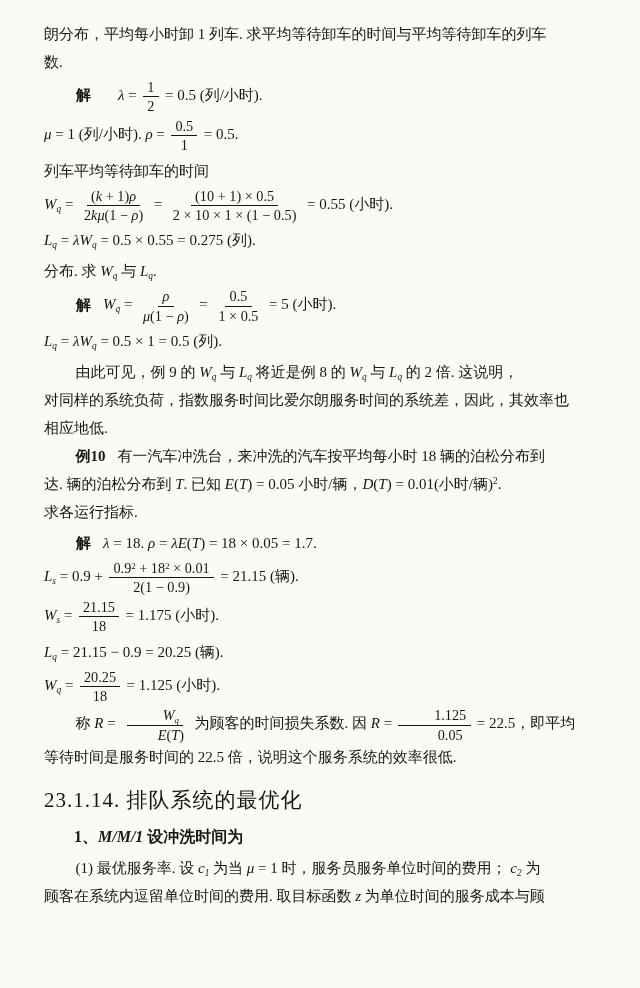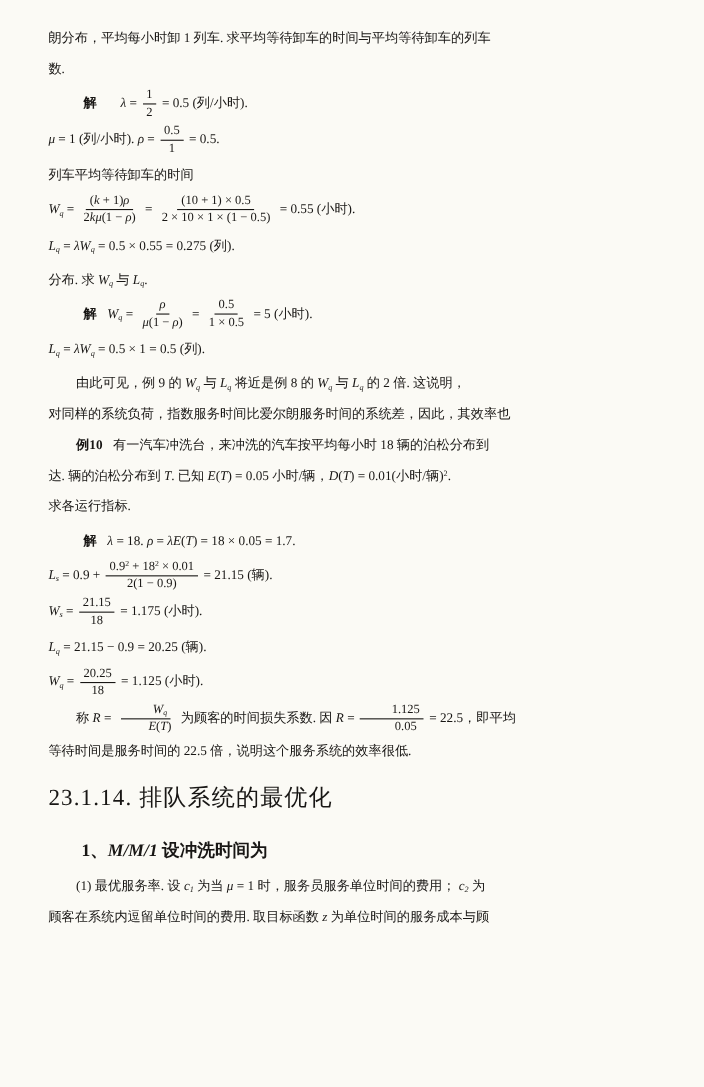--- a/index.html
+++ b/index.html
@@ -2,26 +2,26 @@
 <html><head>
 <meta charset="utf-8">
 <style>
   html,body{margin:0;padding:0;}
   .page{
     width:640px;height:988px;box-sizing:border-box;
     padding:20px 36px 0 44px;
     font-family:"Liberation Serif","DejaVu Serif",serif;
     overflow:hidden;position:relative;
   }
-  .line{font-size:12px;line-height:28px;white-space:normal;}
+  .line{font-size:15px;line-height:28px;white-space:normal;}
   .ctr{text-align:left;}
   .sol{padding-left:32px;}
   .ind{text-indent:2.1em;}
   .f{margin:3px 0;}
-  .h1{font-size:21px;line-height:30px;margin:14px 0 20px;letter-spacing:1px;}
+  .h1{font-size:21px;line-height:30px;margin:14px 0 8px;letter-spacing:1px;}
   .h2{font-weight:bold;font-size:16px;padding-left:30px;margin:4px 0 3px;line-height:28px;}
   b{font-weight:bold;margin-right:.8em;}
   i{font-style:italic;}
   sub{font-size:.62em;font-style:italic;vertical-align:-.3em;line-height:0;}
   sup{font-size:.62em;vertical-align:.5em;line-height:0;}
   .frac{
     display:inline-flex;flex-direction:column;align-items:center;
     vertical-align:middle;margin:0 .18em;font-size:.95em;line-height:1.15;
   }
   .frac .num{padding:0 .3em 1px;border-bottom:1px solid currentColor;}
@@ -60,20 +60,21 @@
         <span class="num"><i>ρ</i></span>
         <span class="den"><i>μ</i><span>(1 − </span><i>ρ</i><span>)</span></span>
       </span><span> = </span><span class="frac">
         <span class="num"><span>0.5</span></span>
         <span class="den"><span>1 × 0.5</span></span>
       </span><span> = 5 (小时).</span></div>
   <div class="line ctr f"><i>L</i><sub>q</sub><span> = </span><i>λW</i><sub>q</sub><span> = 0.5 × 1 = 0.5 (列).</span></div>
 
   <div class="line ind"><span>由此可见，例 9 的 </span><i>W</i><sub>q</sub><span> 与 </span><i>L</i><sub>q</sub><span> 将近是例 8 的 </span><i>W</i><sub>q</sub><span> 与 </span><i>L</i><sub>q</sub><span> 的 2 倍.  这说明，</span></div>
   <div class="line"><span>对同样的系统负荷，指数服务时间比爱尔朗服务时间的系统差，因此，其效率也</span></div>
+  <div class="line"><span>相应地低.</span></div>
 
   <div class="line ind"><b>例10</b><span>有一汽车冲洗台，来冲洗的汽车按平均每小时 18 辆的泊松分布到</span></div>
   <div class="line"><span>达.  辆的泊松分布到 </span><i>T</i><span>.  已知 </span><i>E</i><span>(</span><i>T</i><span>) = 0.05 小时/辆，</span><i>D</i><span>(</span><i>T</i><span>) = 0.01(小时/辆)</span><sup>2</sup><span>.</span></div>
   <div class="line"><span>求各运行指标.</span></div>
 
   <div class="line sol f"><b>解</b><i>λ</i><span> = 18.  </span><i>ρ</i><span> = </span><i>λE</i><span>(</span><i>T</i><span>) = 18 × 0.05 = 1.7.</span></div>
   <div class="line ctr f"><i>L</i><sub>s</sub><span> = 0.9 + </span><span class="frac">
         <span class="num"><span>0.9</span><sup>2</sup><span> + 18</span><sup>2</sup><span> × 0.01</span></span>
         <span class="den"><span>2(1 − 0.9)</span></span>
       </span><span> = 21.15 (辆).</span></div>

